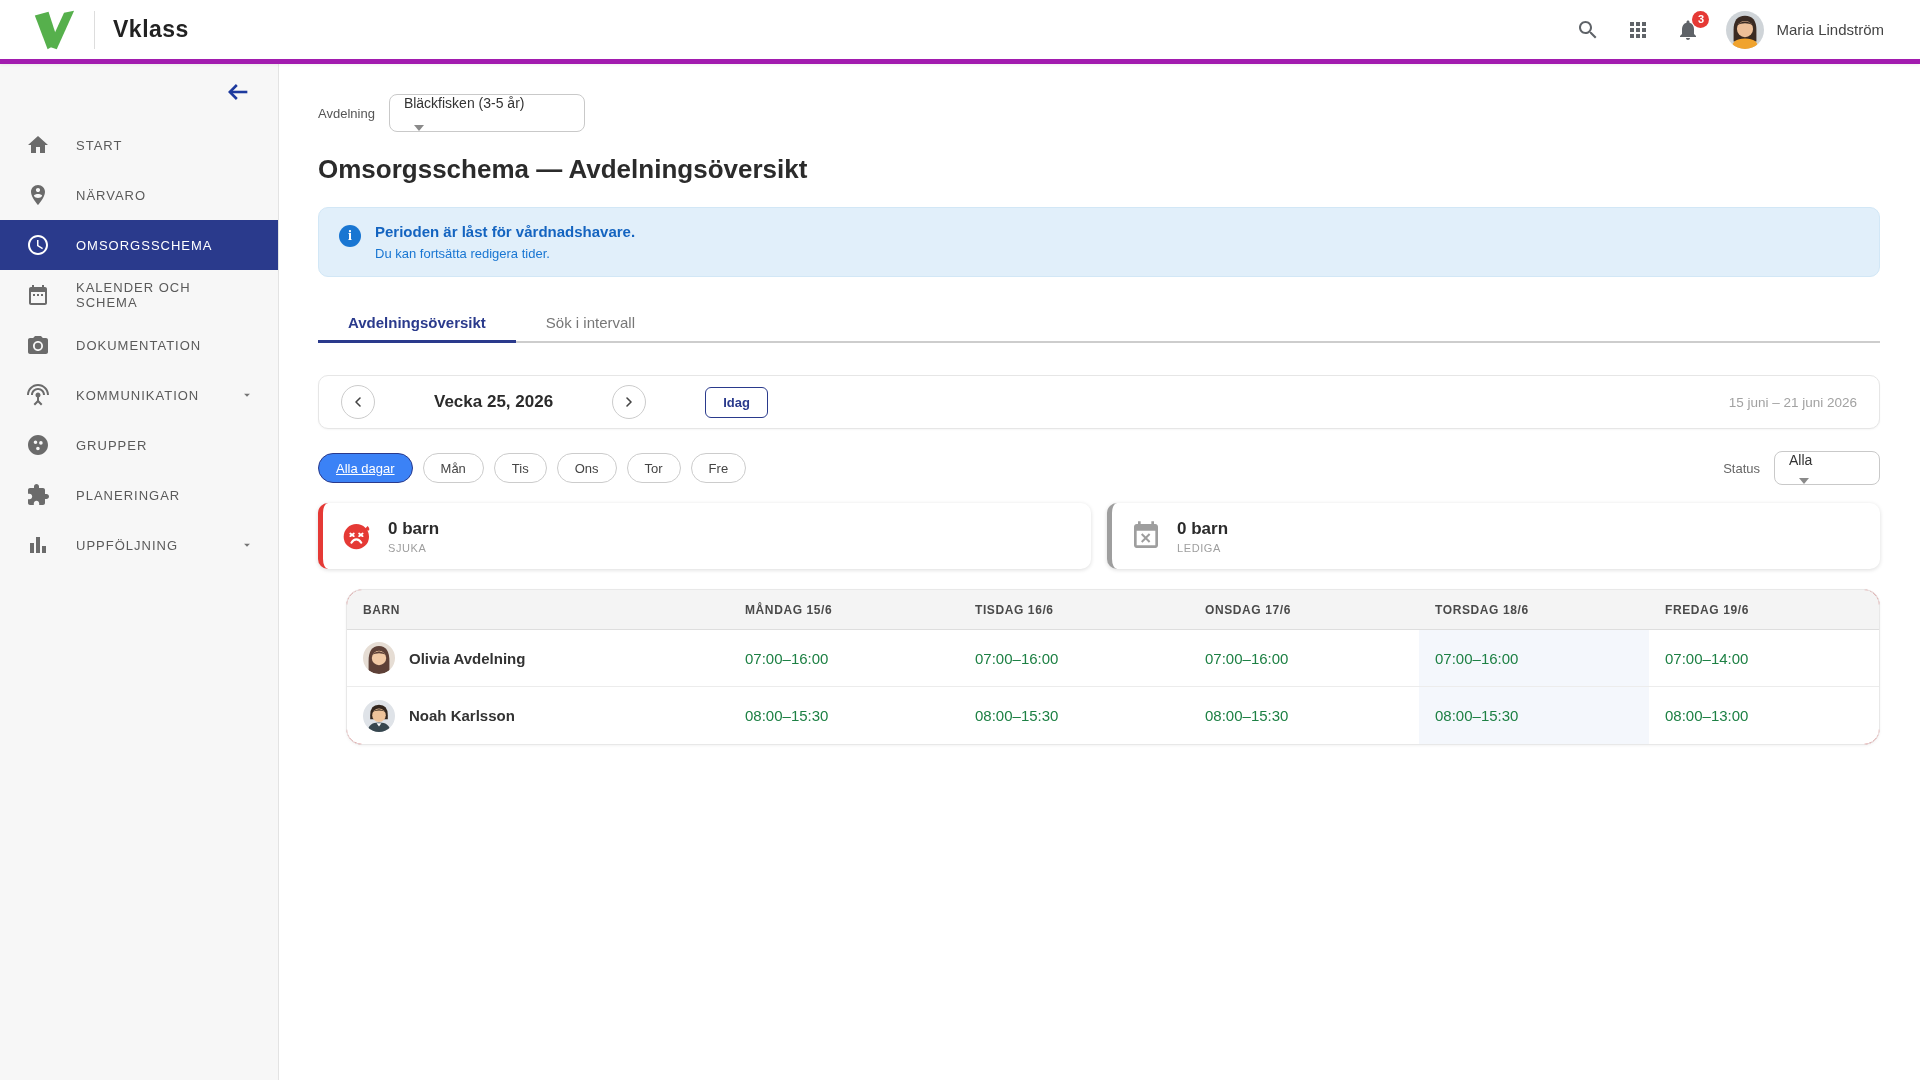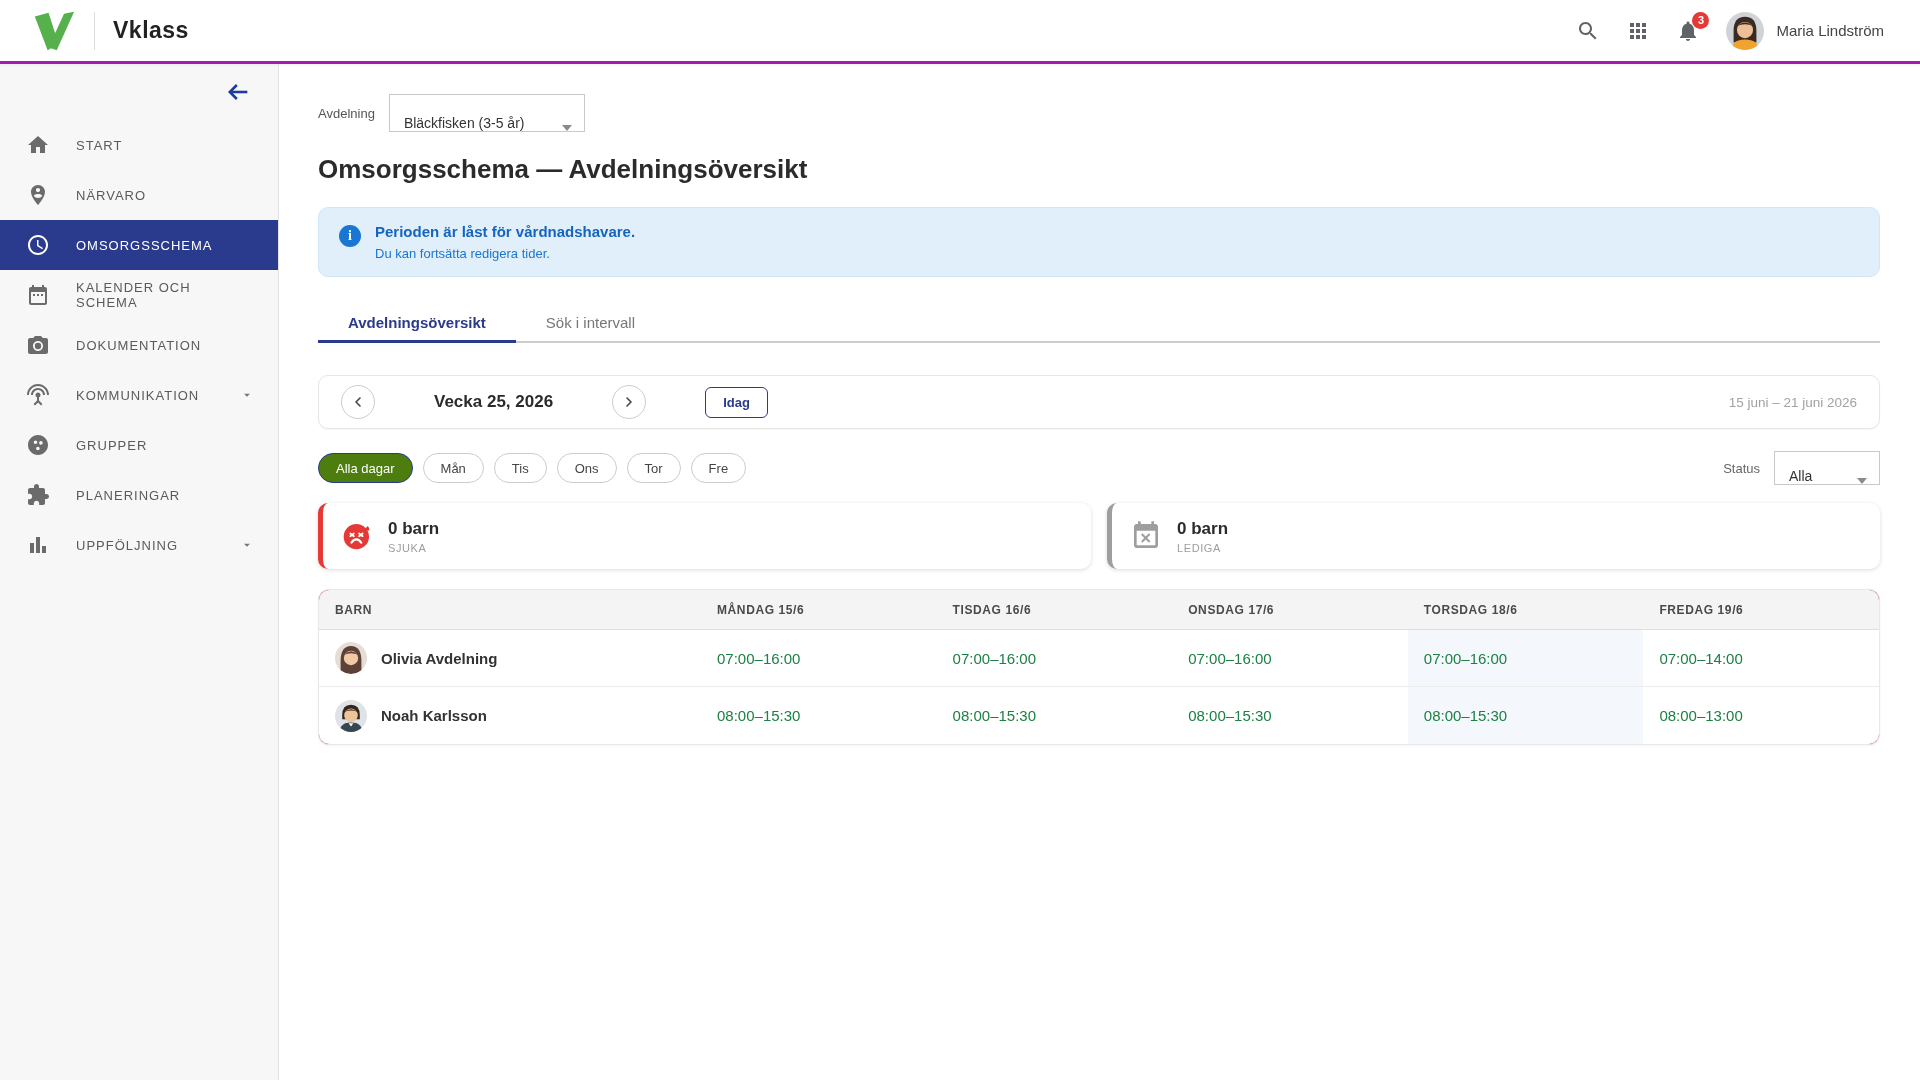--- a/index.html
+++ b/index.html
@@ -1,21 +1,21 @@
 <!DOCTYPE html>
 <html><head>
 <meta charset="utf-8">
 <style>
   * { margin:0; padding:0; box-sizing:border-box; }
   html,body { width:1920px; height:1080px; overflow:hidden; background:#fff;
     font-family:"Liberation Sans", sans-serif; color:#333; }
 
   
   .header { position:fixed; top:0; left:0; width:1920px; height:64px; background:#fff;
-    display:flex; align-items:center; z-index:20; border-bottom:3px solid #a21caf;
+    display:flex; align-items:center; z-index:20; border-bottom:5px solid #a21caf;
     box-shadow:0 1px 3px rgba(0,0,0,.06); }
   .brand { display:flex; align-items:center; gap:18px; padding-left:32px; }
   .brand-divider { width:1px; height:38px; background:#ddd; }
   .brand-name { font-size:23px; font-weight:700; color:#222; letter-spacing:.5px; }
   .header-right { margin-left:auto; display:flex; align-items:center; gap:26px; padding-right:36px; }
   .hicon { width:24px; height:24px; color:#5f6368; cursor:pointer; position:relative; }
   .hicon svg { width:24px; height:24px; fill:#5f6368; }
   .bell-wrap { position:relative; }
   .badge { position:absolute; top:-7px; right:-9px; min-width:17px; height:17px; border-radius:9px;
     background:#e53935; color:#fff; font-size:11px; font-weight:700; display:flex;
@@ -39,23 +39,23 @@
   .nav-item .chev svg { width:14px; height:14px; fill:#757575; }
   .nav-item.active { background:#2a3a8c; color:#fff; }
   .nav-item.active .nicon svg { fill:#fff; }
 
   
   .main { position:fixed; top:64px; left:279px; width:1641px; height:1016px;
     background:#fff; padding:30px 40px 0 39px; }
 
   .dept-row { display:flex; align-items:center; gap:14px; }
   .dept-label { font-size:13px; color:#555; }
-  .select { height:38px; border:1px solid #c9c9c9; border-radius:0; background:#fff;
-    display:flex; align-items:flex-end; justify-content:space-between; padding:0 12px 0 14px;
-    font-size:14px; color:#333; cursor:pointer; }
+  .select { height:38px; border:1px solid #c9c9c9; border-radius:8px; background:#fff;
+    display:flex; align-items:flex-start; justify-content:space-between; padding:0 12px 0 14px;
+    font-size:14px; color:#333; cursor:pointer;flex-direction:column; }
   .dept-select { width:196px; }
   .caret { width:0; height:0; border-left:5px solid transparent; border-right:5px solid transparent;
     border-top:6px solid #8a8a8a; margin-left:10px; }
 
   .page-title { margin-top:22px; font-size:26px; font-weight:700; color:#2b2b2b; }
 
   .banner { margin-top:22px; background:#e1effa; border:1px solid #d2e7f6; border-radius:10px;
     padding:15px 20px; display:flex; gap:14px; }
   .info-icon { width:22px; height:22px; border-radius:50%; background:#1976d2; color:#fff;
     font-size:14px; font-weight:700; display:flex; align-items:center; justify-content:center;
@@ -77,38 +77,38 @@
   .week-label { font-size:17px; font-weight:700; color:#2b2b2b; margin:0 20px; }
   .today-btn { margin-left:20px; border:1.5px solid #2a3a8c; color:#2a3a8c; background:#fff;
     border-radius:6px; font-size:13px; font-weight:700; padding:7px 17px; cursor:pointer;
     font-family:"Liberation Sans", sans-serif; }
   .week-range { margin-left:auto; font-size:13.5px; color:#a2a2a2; }
 
   .filter-row { margin-top:22px; display:flex; align-items:center; }
   .chips { display:flex; gap:10px; }
   .chip { height:30px; border-radius:15px; padding:0 17px; display:flex; align-items:center;
     font-size:13px; color:#444; background:#fff; border:1px solid #ccc; cursor:pointer; }
-  .chip.active { background:#4d7c0f; border-color:#2a3a8c; color:#fff; }
+  .chip.active { background:#3b82f6; border-color:#2a3a8c; color:#fff;text-decoration:underline; }
   .status-group { margin-left:auto; display:flex; align-items:center; gap:14px; }
   .status-label { font-size:13px; color:#666; }
   .status-select { width:106px; height:34px; }
 
   .stats-row { margin-top:18px; display:flex; gap:16px; }
   .stat-card { flex:1; height:66px; background:#fff; border-radius:10px;
     box-shadow:0 1px 4px rgba(0,0,0,.14); display:flex; align-items:center; gap:15px;
     padding:0 18px; border-left:5px solid #ccc; }
   .stat-card.green { border-left-color:#4caf50; }
   .stat-card.red { border-left-color:#e53935; }
   .stat-card.gray { border-left-color:#9e9e9e; }
   .stat-icon { width:32px; height:32px; flex:none; }
   .stat-value { font-size:17px; font-weight:700; color:#2b2b2b; }
   .stat-caption { font-size:11px; color:#9e9e9e; letter-spacing:.6px; margin-top:3px; text-transform:uppercase; }
 
-  .table-card { margin-top:20px; border:1px solid #e8e8e8; border-radius:11px; overflow:hidden;
-    box-shadow:0 1px 3px rgba(0,0,0,.05); background:#b91c1c; }
+  .table-card { margin-top:20px; border:1px solid #e8e8e8; border-radius:16px; overflow:hidden;
+    box-shadow:0 1px 3px rgba(0,0,0,.05); background:#b91c1c;margin-left:28px; }
   .schedule { display:grid; grid-template-columns:382px repeat(5, 1fr); }
   .th { background:#f4f4f4; height:40px; display:flex; align-items:center; padding:0 16px;
     font-size:12px; font-weight:700; color:#4a4a4a; letter-spacing:.6px; text-transform:uppercase;
     border-bottom:1px solid #dedede; }
   .td { height:57px; display:flex; align-items:center; padding:0 16px; font-size:15px;
     border-bottom:1px solid #ececec; background:#fff; cursor:pointer; }
   .td.today { background:#f4f7fc; }
   .td-name { gap:14px; }
   .child-avatar { width:32px; height:32px; border-radius:50%; overflow:hidden; flex:none; display:block; }
   .child-name { font-size:15px; font-weight:600; color:#333; }

